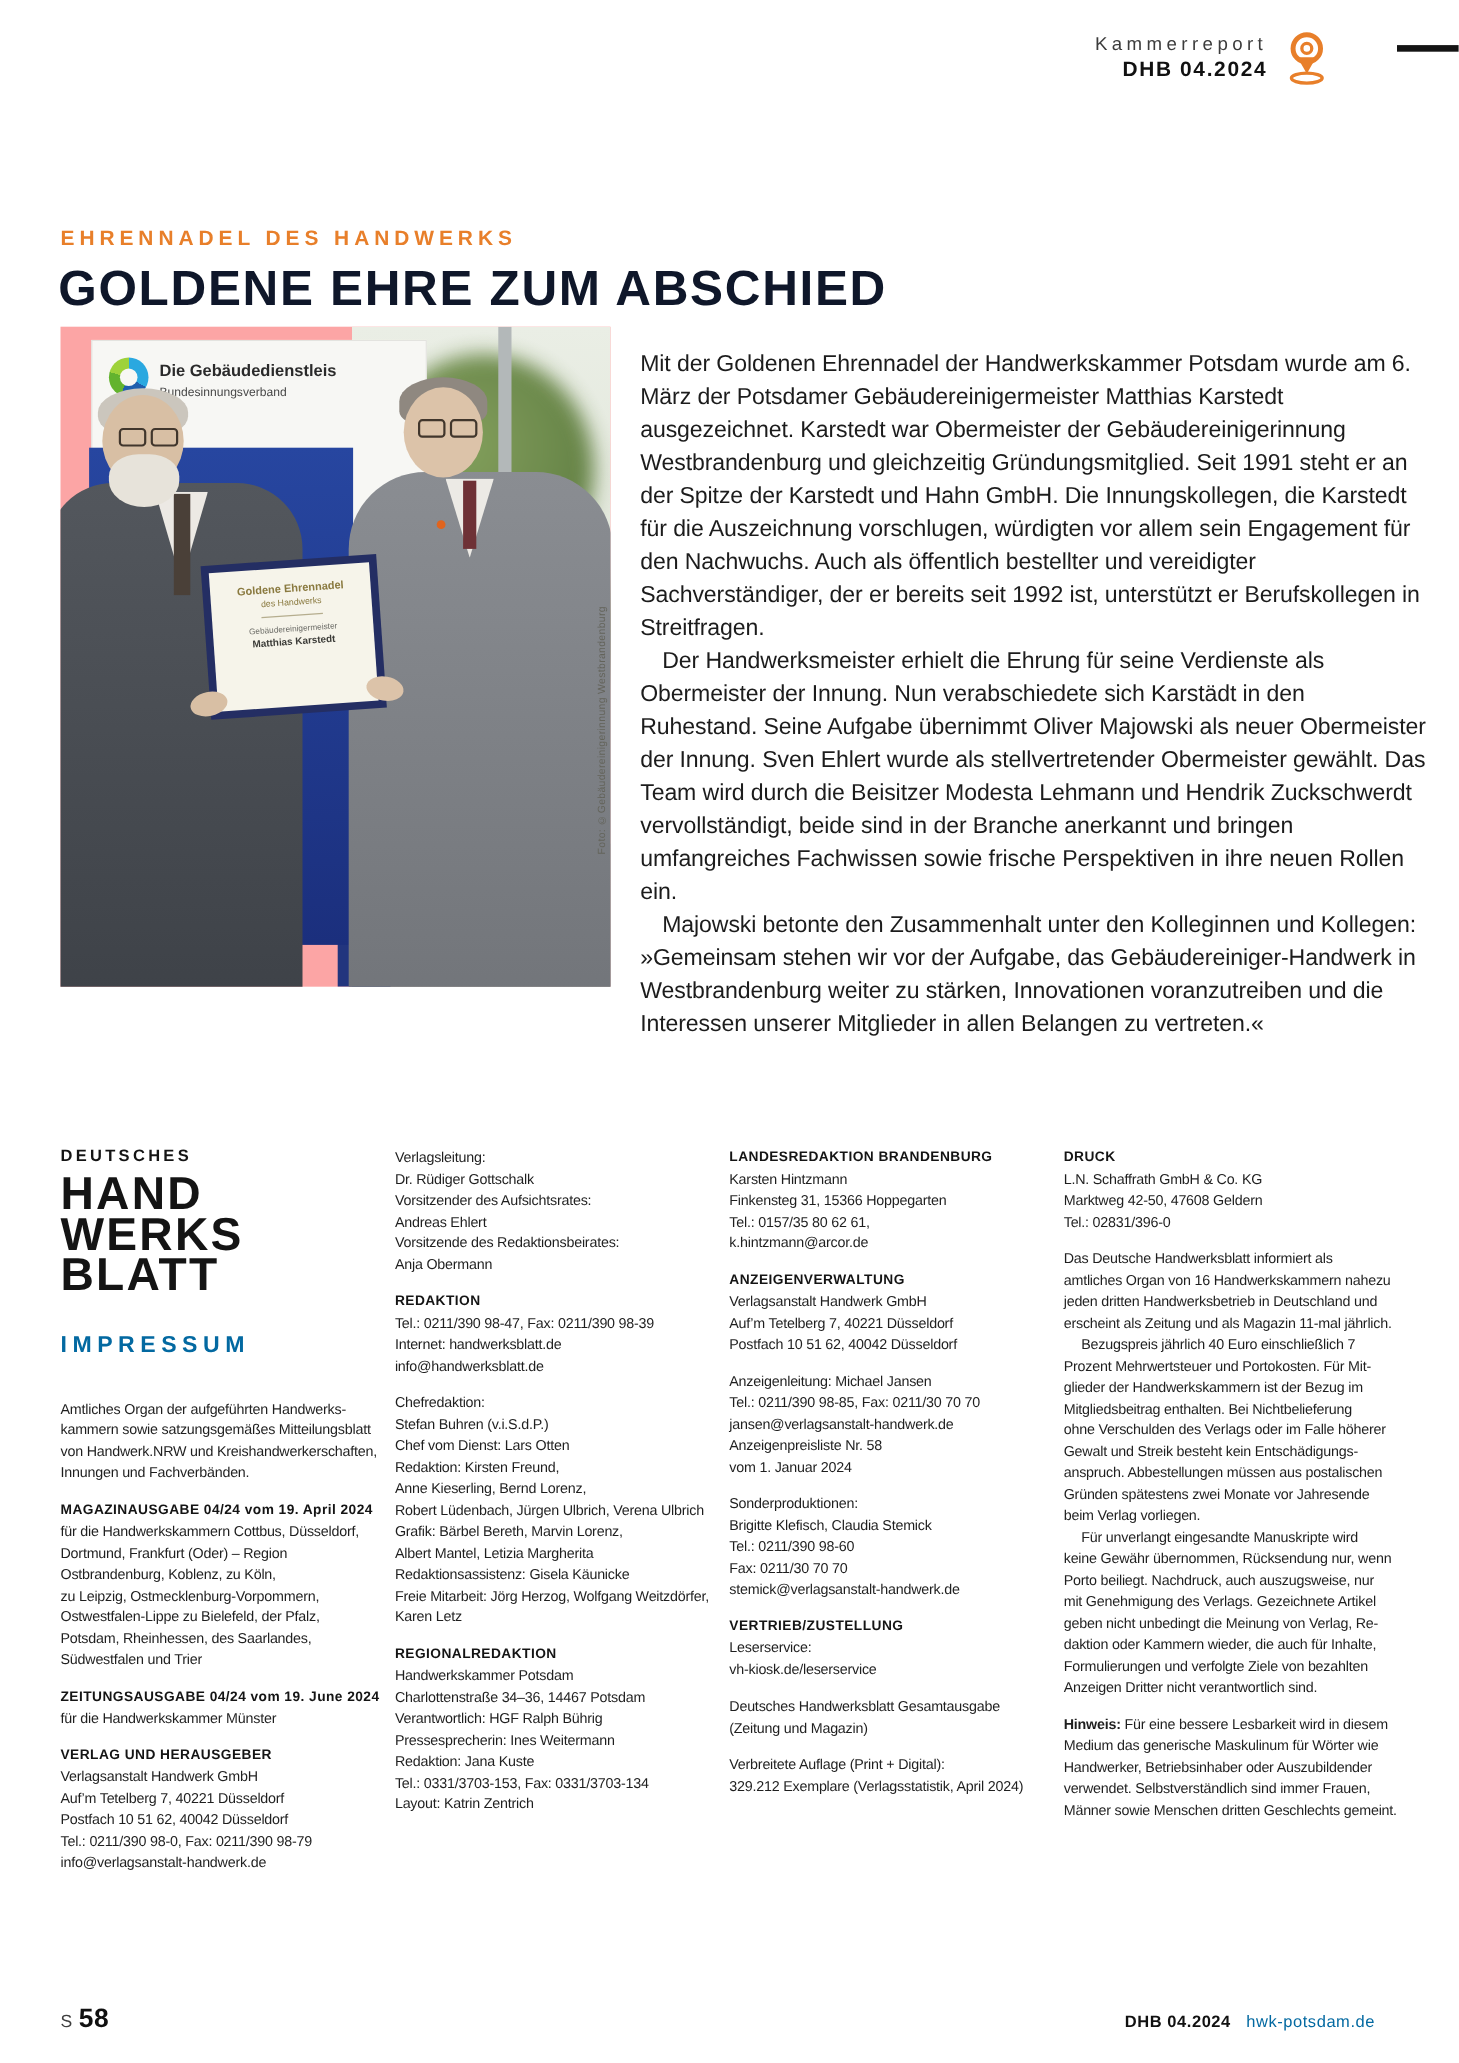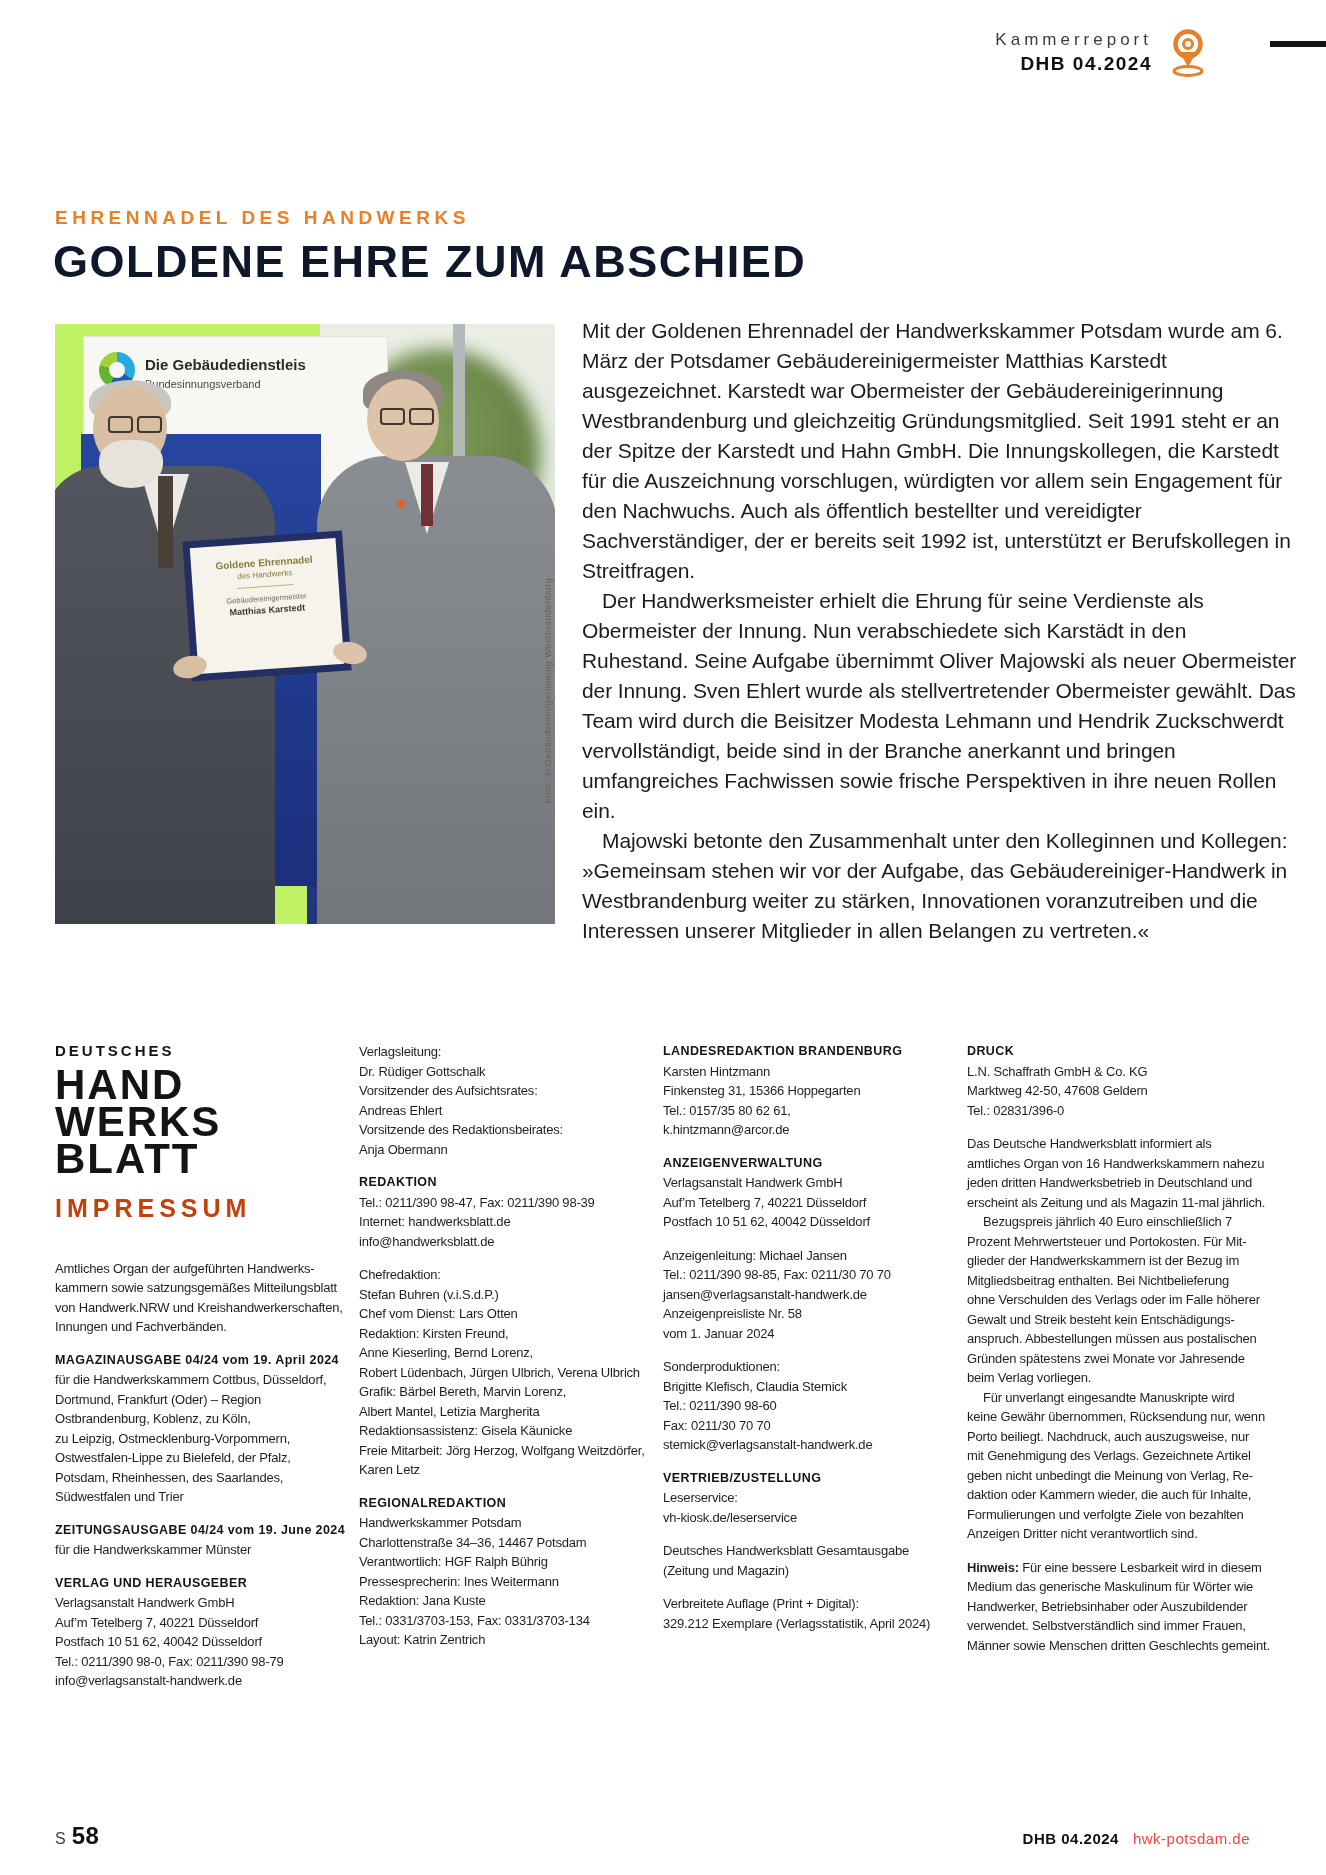--- a/index.html
+++ b/index.html
@@ -10,21 +10,21 @@
   }
   
   .hdr-kicker { position:absolute; top:30px; right:186px; font-size:17px; letter-spacing:4px; color:#3c3c3c; }
   .hdr-issue  { position:absolute; top:53px; right:186px; font-size:19px; font-weight:700; letter-spacing:1.5px; color:#111; }
   .hdr-pin    { position:absolute; top:27px; right:126px; }
   .hdr-rule   { position:absolute; top:41px; right:8px; width:60px; height:6px; background:#141414; }
   
   .kicker   { position:absolute; left:55px; top:207px; font-size:19px; font-weight:600; letter-spacing:4.5px; color:#e87f2a; }
   .headline { position:absolute; left:53px; top:236px; font-size:45px; font-weight:700; letter-spacing:1.5px; color:#0f172a; }
   
-  .photo { position:absolute; left:55px; top:324px; width:500px; height:600px; overflow:hidden; background:#bef264; }
+  .photo { position:absolute; left:55px; top:297px; width:500px; height:600px; overflow:hidden; background:#fca5a5; }
   .ph-window { position:absolute; left:265px; top:0; width:235px; height:600px;
     background:linear-gradient(180deg,#eaeee5 0%,#dfe5d8 45%,#c2c8bf 72%,#a6aaa4 100%); }
   .ph-tree1 { position:absolute; left:285px; top:25px; width:200px; height:210px; border-radius:50%;
     background:radial-gradient(circle at 40% 40%, #7e9c55, #4f6e33); filter:blur(9px); opacity:.95; }
   .ph-tree2 { position:absolute; left:305px; top:190px; width:200px; height:170px; border-radius:50%;
     background:radial-gradient(circle at 50% 40%, #6c8a46, #44612c); filter:blur(10px); opacity:.9; }
   .ph-mull-v { position:absolute; left:398px; top:0; width:12px; height:600px; background:#b3b8b9; }
   .ph-mull-h { position:absolute; left:265px; top:278px; width:235px; height:8px; background:#b8bdbd; }
   .ph-pave { position:absolute; left:265px; top:470px; width:235px; height:130px;
     background:linear-gradient(180deg,#b5b8b2,#9a9d97); }
@@ -78,35 +78,35 @@
   
   .article { position:absolute; left:558px; top:316px; width:716px;margin-left:24px; }
   .body-p { margin:0; font-size:21px; line-height:30px; color:#1c1c1c; letter-spacing:-0.1px; text-align:left; }
   .body-p.indent { text-indent:20px; }
   
   .imp-grid { position:absolute; left:55px; top:1042px; width:1192px; display:grid;
     grid-template-columns:repeat(4, minmax(0,1fr)); column-gap:24px; }
   .imp-col { min-width:0; }
   .logo-deutsches { font-size:15px; font-weight:700; letter-spacing:3px; color:#141414; margin-bottom:8px; }
   .logo-big { font-size:42px; font-weight:800; letter-spacing:2px; line-height:0.88; color:#141414; }
-  .imp-title { font-size:25px; font-weight:700; letter-spacing:5px; color:#c2410c; margin-top:16px; margin-bottom:0; }
+  .imp-title { font-size:21px; font-weight:700; letter-spacing:5px; color:#0369a1; margin-top:33px; margin-bottom:0; }
   .imp-blocks { margin-top:0; }
   .imp-col .imp-blocks:first-child { margin-top:0; }
   .col1-blocks { margin-top:36px; }
   .imp-l { font-size:13px; line-height:19.5px; color:#1f1f1f; white-space:nowrap; letter-spacing:-0.2px; }
   .imp-l.indent { padding-left:16px; }
   .imp-h { font-size:12.5px; line-height:19.5px; font-weight:700; color:#141414; letter-spacing:0.4px; white-space:nowrap; }
   .imp-gap { height:14px; }
   
   .footer-left { position:absolute; left:55px; top:1822px; }
   .footer-page-label { font-size:16px; color:#3f3f3f; margin-right:6px; }
   .footer-page-num { font-size:24px; font-weight:800; color:#101010; letter-spacing:.5px;text-align:right; }
   .footer-right { position:absolute; right:88px; top:1830px; display:flex; gap:14px; align-items:baseline; }
   .footer-issue { font-size:15px; font-weight:800; color:#111; letter-spacing:.5px; }
-  .footer-site { font-size:15px; color:#ef4444; letter-spacing:.5px; }
+  .footer-site { font-size:15px; color:#0369a1; letter-spacing:.5px; }
 </style>
 </head>
 <body>
 
 <div class="page">
 
   <div class="hdr-kicker">Kammerreport</div>
   <div class="hdr-issue">DHB 04.2024</div>
   <svg class="hdr-pin" width="48" height="52" viewBox="0 0 48 52">
     <circle cx="24" cy="17" r="12.5" fill="none" stroke="#e87f2a" stroke-width="4.5"></circle>

